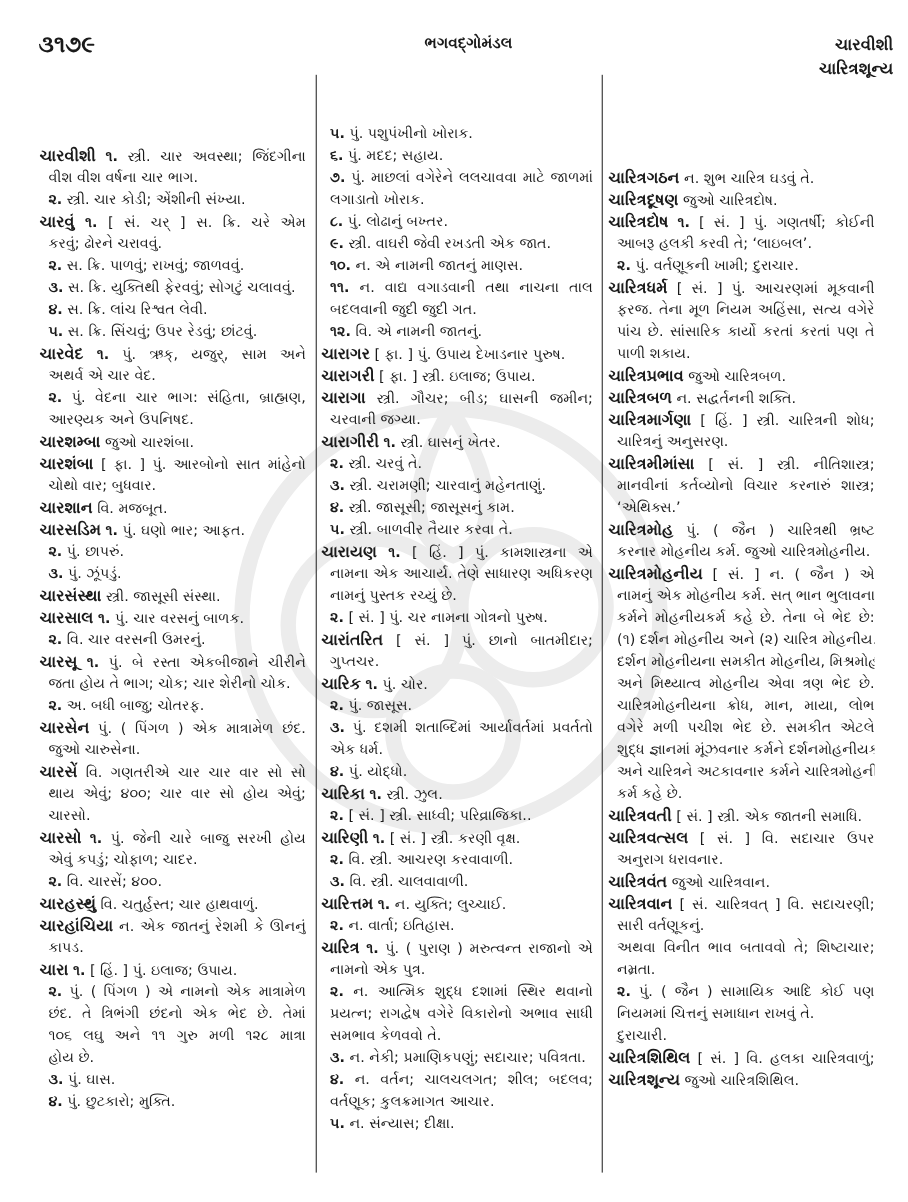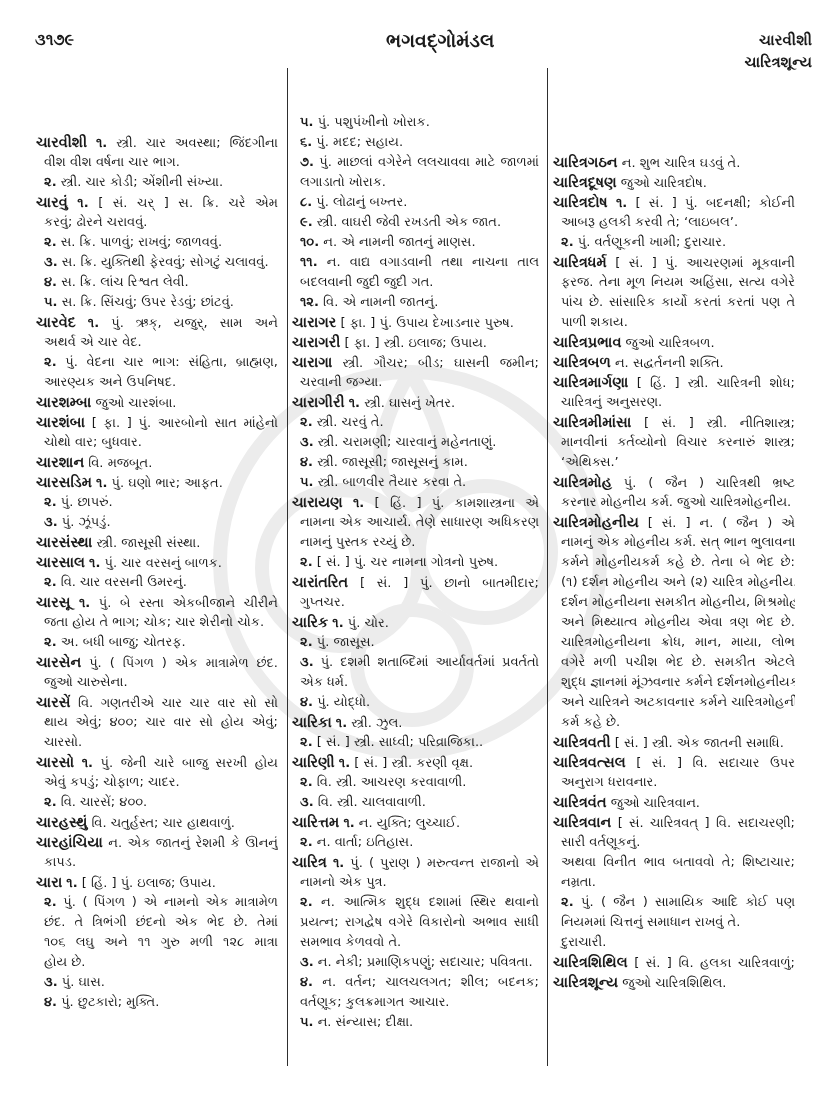--- a/index.html
+++ b/index.html
@@ -5,22 +5,22 @@
   :root{
     --text:#1a1a1a; --bg:#ffffff; --rule:#2e2e2e; --watermark:#ececec;
   }
   html,body{margin:0;padding:0;}
   body{
     width:825px;height:1093px;position:relative;overflow:hidden;
     background:var(--bg);color:var(--text);
     font-family:"DejaVu Sans", sans-serif;
   }
   .hdr{position:absolute;height:20px;line-height:20px;white-space:nowrap;font-weight:bold;z-index:2;}
-  #page-number{left:35px;top:30px;font-size:16px;}
-  #running-title{left:386px;top:30px;font-size:19px;}
+  #page-number{left:35px;top:30px;font-size:21px;}
+  #running-title{left:386px;top:30px;font-size:14px;}
   #guide-first{right:13px;top:30px;font-size:15px;text-align:right;}
   #guide-last{right:13px;top:52px;font-size:15px;text-align:right;}
 
   .watermark{position:absolute;left:180px;top:330px;width:460px;height:460px;z-index:0;pointer-events:none;}
 
   .divider{position:absolute;top:68px;width:1px;height:998px;background:var(--rule);z-index:1;}
   #divider-1{left:287px;}
   #divider-2{left:547px;}
 
   .column{
@@ -272,36 +272,36 @@
     </div>
     <div class="block">
       <div class="line just indent"><span class="num">૨.</span> <span class="txt">ન. આત્મિક શુદ્ધ દશામાં સ્થિર થવાનો</span></div>
       <div class="line just indent">પ્રયત્ન; રાગદ્વેષ વગેરે વિકારોનો અભાવ સાધી</div>
       <div class="line indent">સમભાવ કેળવવો તે.</div>
     </div>
     <div class="block">
       <div class="line indent"><span class="num">૩.</span> <span class="txt">ન. નેકી; પ્રમાણિકપણું; સદાચાર; પવિત્રતા.</span></div>
     </div>
     <div class="block">
-      <div class="line just indent"><span class="num">૪.</span> <span class="txt">ન. વર્તન; ચાલચલગત; શીલ; બદનક;</span></div>
+      <div class="line just indent"><span class="num">૪.</span> <span class="txt">ન. વર્તન; ચાલચલગત; શીલ; બદલવ;</span></div>
       <div class="line indent">વર્તણૂક; કુલક્રમાગત આચાર.</div>
     </div>
     <div class="block">
       <div class="line indent"><span class="num">૫.</span> <span class="txt">ન. સંન્યાસ; દીક્ષા.</span></div>
     </div>
   </div>
 <div class="column" id="col-2">
     <div class="block">
       <div class="line"><span class="hw">ચારિત્રગઠન</span> <span class="txt">ન. શુભ ચારિત્ર ઘડવું તે.</span></div>
     </div>
     <div class="block">
       <div class="line"><span class="hw">ચારિત્રદૂષણ</span> <span class="txt">જુઓ ચારિત્રદોષ.</span></div>
     </div>
     <div class="block">
-      <div class="line just"><span class="hw">ચારિત્રદોષ</span> <span class="num">૧.</span> <span class="txt">[ સં. ] પું. બદનક્ષી; કોઈની</span></div>
+      <div class="line just"><span class="hw">ચારિત્રદોષ</span> <span class="num">૧.</span> <span class="txt">[ સં. ] પું. ગણતર્ષી; કોઈની</span></div>
       <div class="line indent">આબરૂ હલકી કરવી તે; ‘લાઇબલ’.</div>
     </div>
     <div class="block">
       <div class="line indent"><span class="num">૨.</span> <span class="txt">પું. વર્તણૂકની ખામી; દુરાચાર.</span></div>
     </div>
     <div class="block">
       <div class="line just"><span class="hw">ચારિત્રધર્મ</span> <span class="txt">[ સં. ] પું. આચરણમાં મૂકવાની</span></div>
       <div class="line just indent">ફરજ. તેના મૂળ નિયમ અહિંસા, સત્ય વગેરે</div>
       <div class="line just indent">પાંચ છે. સાંસારિક કાર્યો કરતાં કરતાં પણ તે</div>
       <div class="line indent">પાળી શકાય.</div>

